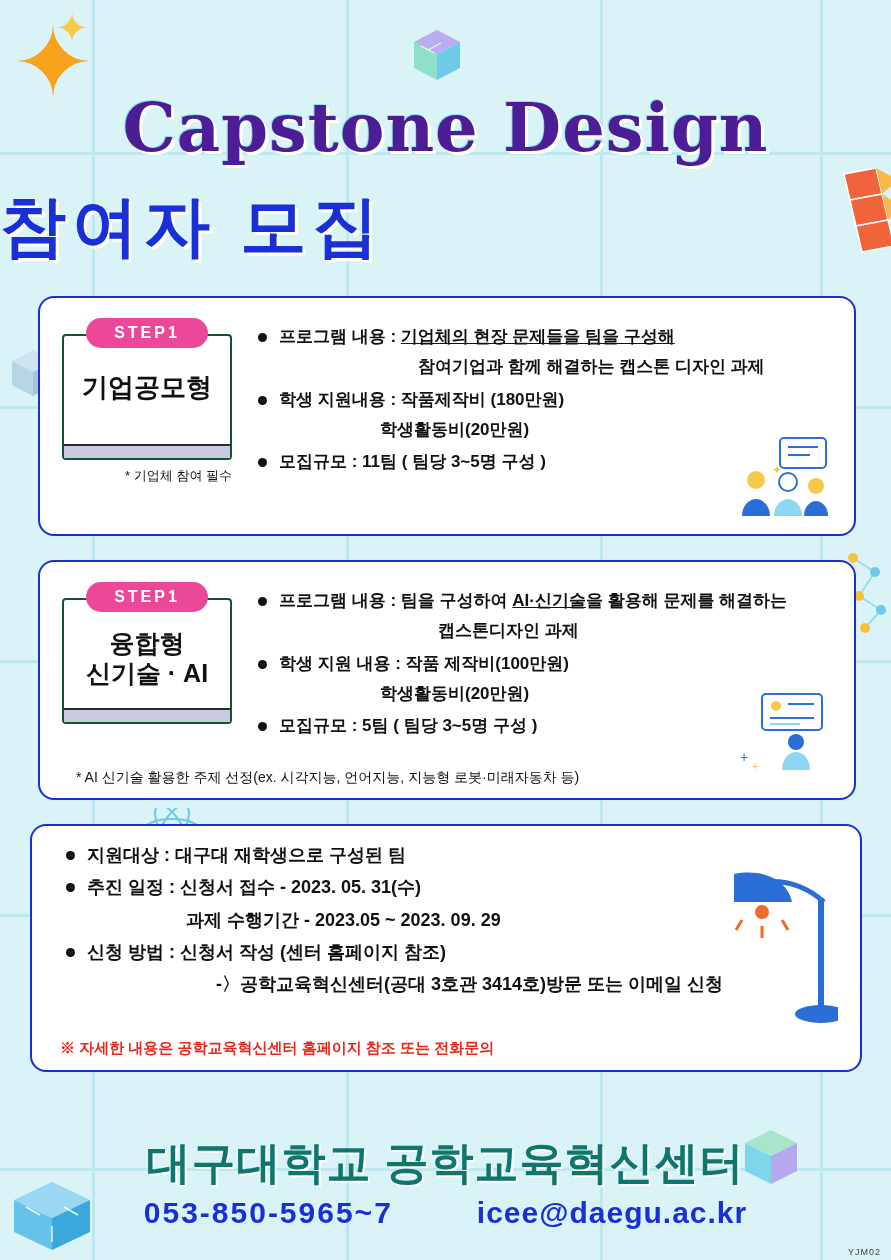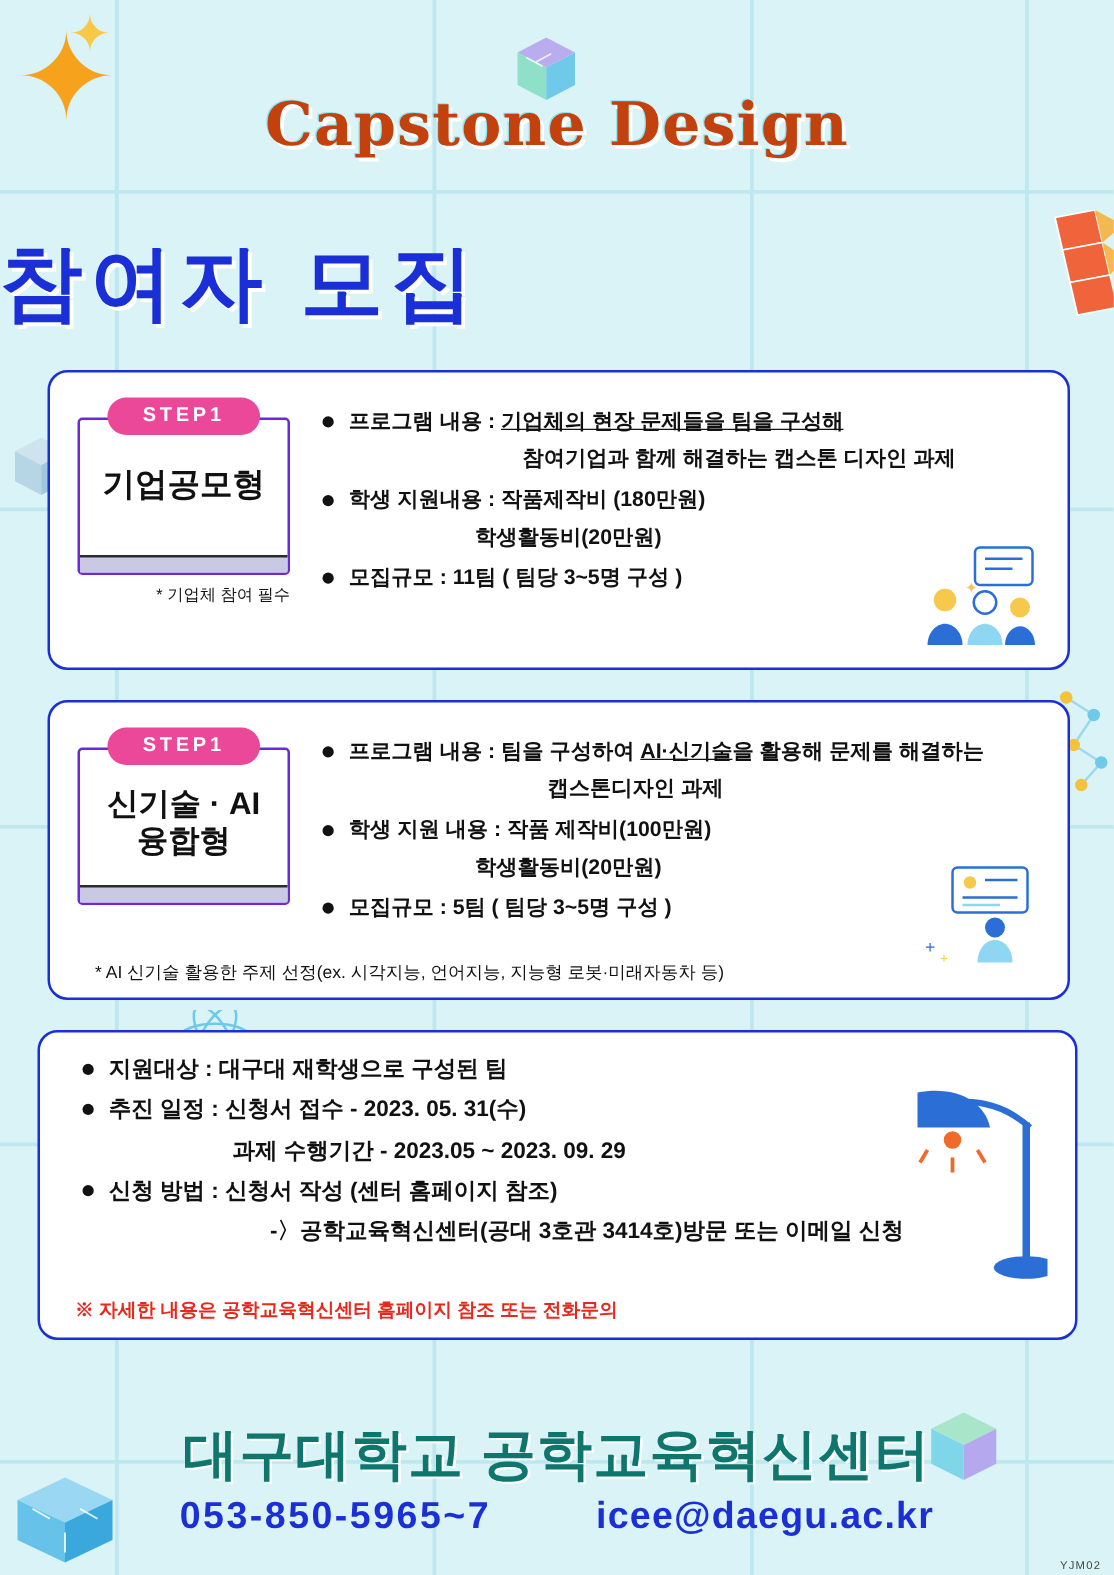--- a/index.html
+++ b/index.html
@@ -53,27 +53,27 @@
   .fan {
     left: 842px; top: 168px; width: 60px; height: 80px;
   }
 
   .molecule { left: 845px; top: 548px; width: 48px; height: 84px; }
   .molecule2 { left: 140px; top: 808px; width: 60px; height: 40px; }
 
   
   .title-en {
     position: absolute;
-    top: 72px; left: 0; width: 891px;
+    top: 88px; left: 0; width: 891px;
     text-align: center;
     font-family: "DejaVu Serif", serif;
     font-weight: bold;
-    font-size: 48px;
+    font-size: 67px;
     letter-spacing: 1px;
-    color: #c2410c;
+    color: #4c1d95;
     text-shadow: 3px 3px 0 #ffffff, -1px -1px 0 #8fe3ef;
   }
   .title-ko {
     position: absolute;
     top: 182px; left: 0; width: 891px;
     text-align: left;
     font-family: "Liberation Sans", sans-serif;
     font-weight: bold;
     font-size: 66px;
     letter-spacing: 6px;
@@ -109,21 +109,21 @@
     font-size: 16px;
     font-weight: bold;
     letter-spacing: 3px;
     text-align: center;
     line-height: 30px;
     position: relative;
     z-index: 3;
   }
   .step-box {
     margin-top: -14px;
-    border: 2px solid #6d28d9;
+    border: 2px solid #14532d;
     border-radius: 4px;
     background: #ffffff;
     padding: 22px 6px 0 6px;
     height: 126px;
     box-sizing: border-box;
     position: relative;
   }
   .step-title {
     text-align: center;
     font-size: 26px;
@@ -434,22 +434,22 @@
       </svg>
     </div>
   </div>
 
   <div class="card" id="card2">
 
     <div class="step-wrap">
       <div class="step-badge">STEP1</div>
       <div class="step-box">
         <div class="step-title two-line">
+          <div>융합형</div>
           <div>신기술 · AI</div>
-          <div>융합형</div>
         </div>
         <div class="step-foot"></div>
       </div>
     </div>
 
     <div class="bullets">
       <div class="bullet-row">
         <div class="dot"></div>
         <div class="btext">
           <span>프로그램 내용 : 팀을 구성하여 </span><span class="u">AI·신기술</span><span>을 활용해 문제를  해결하는</span>

